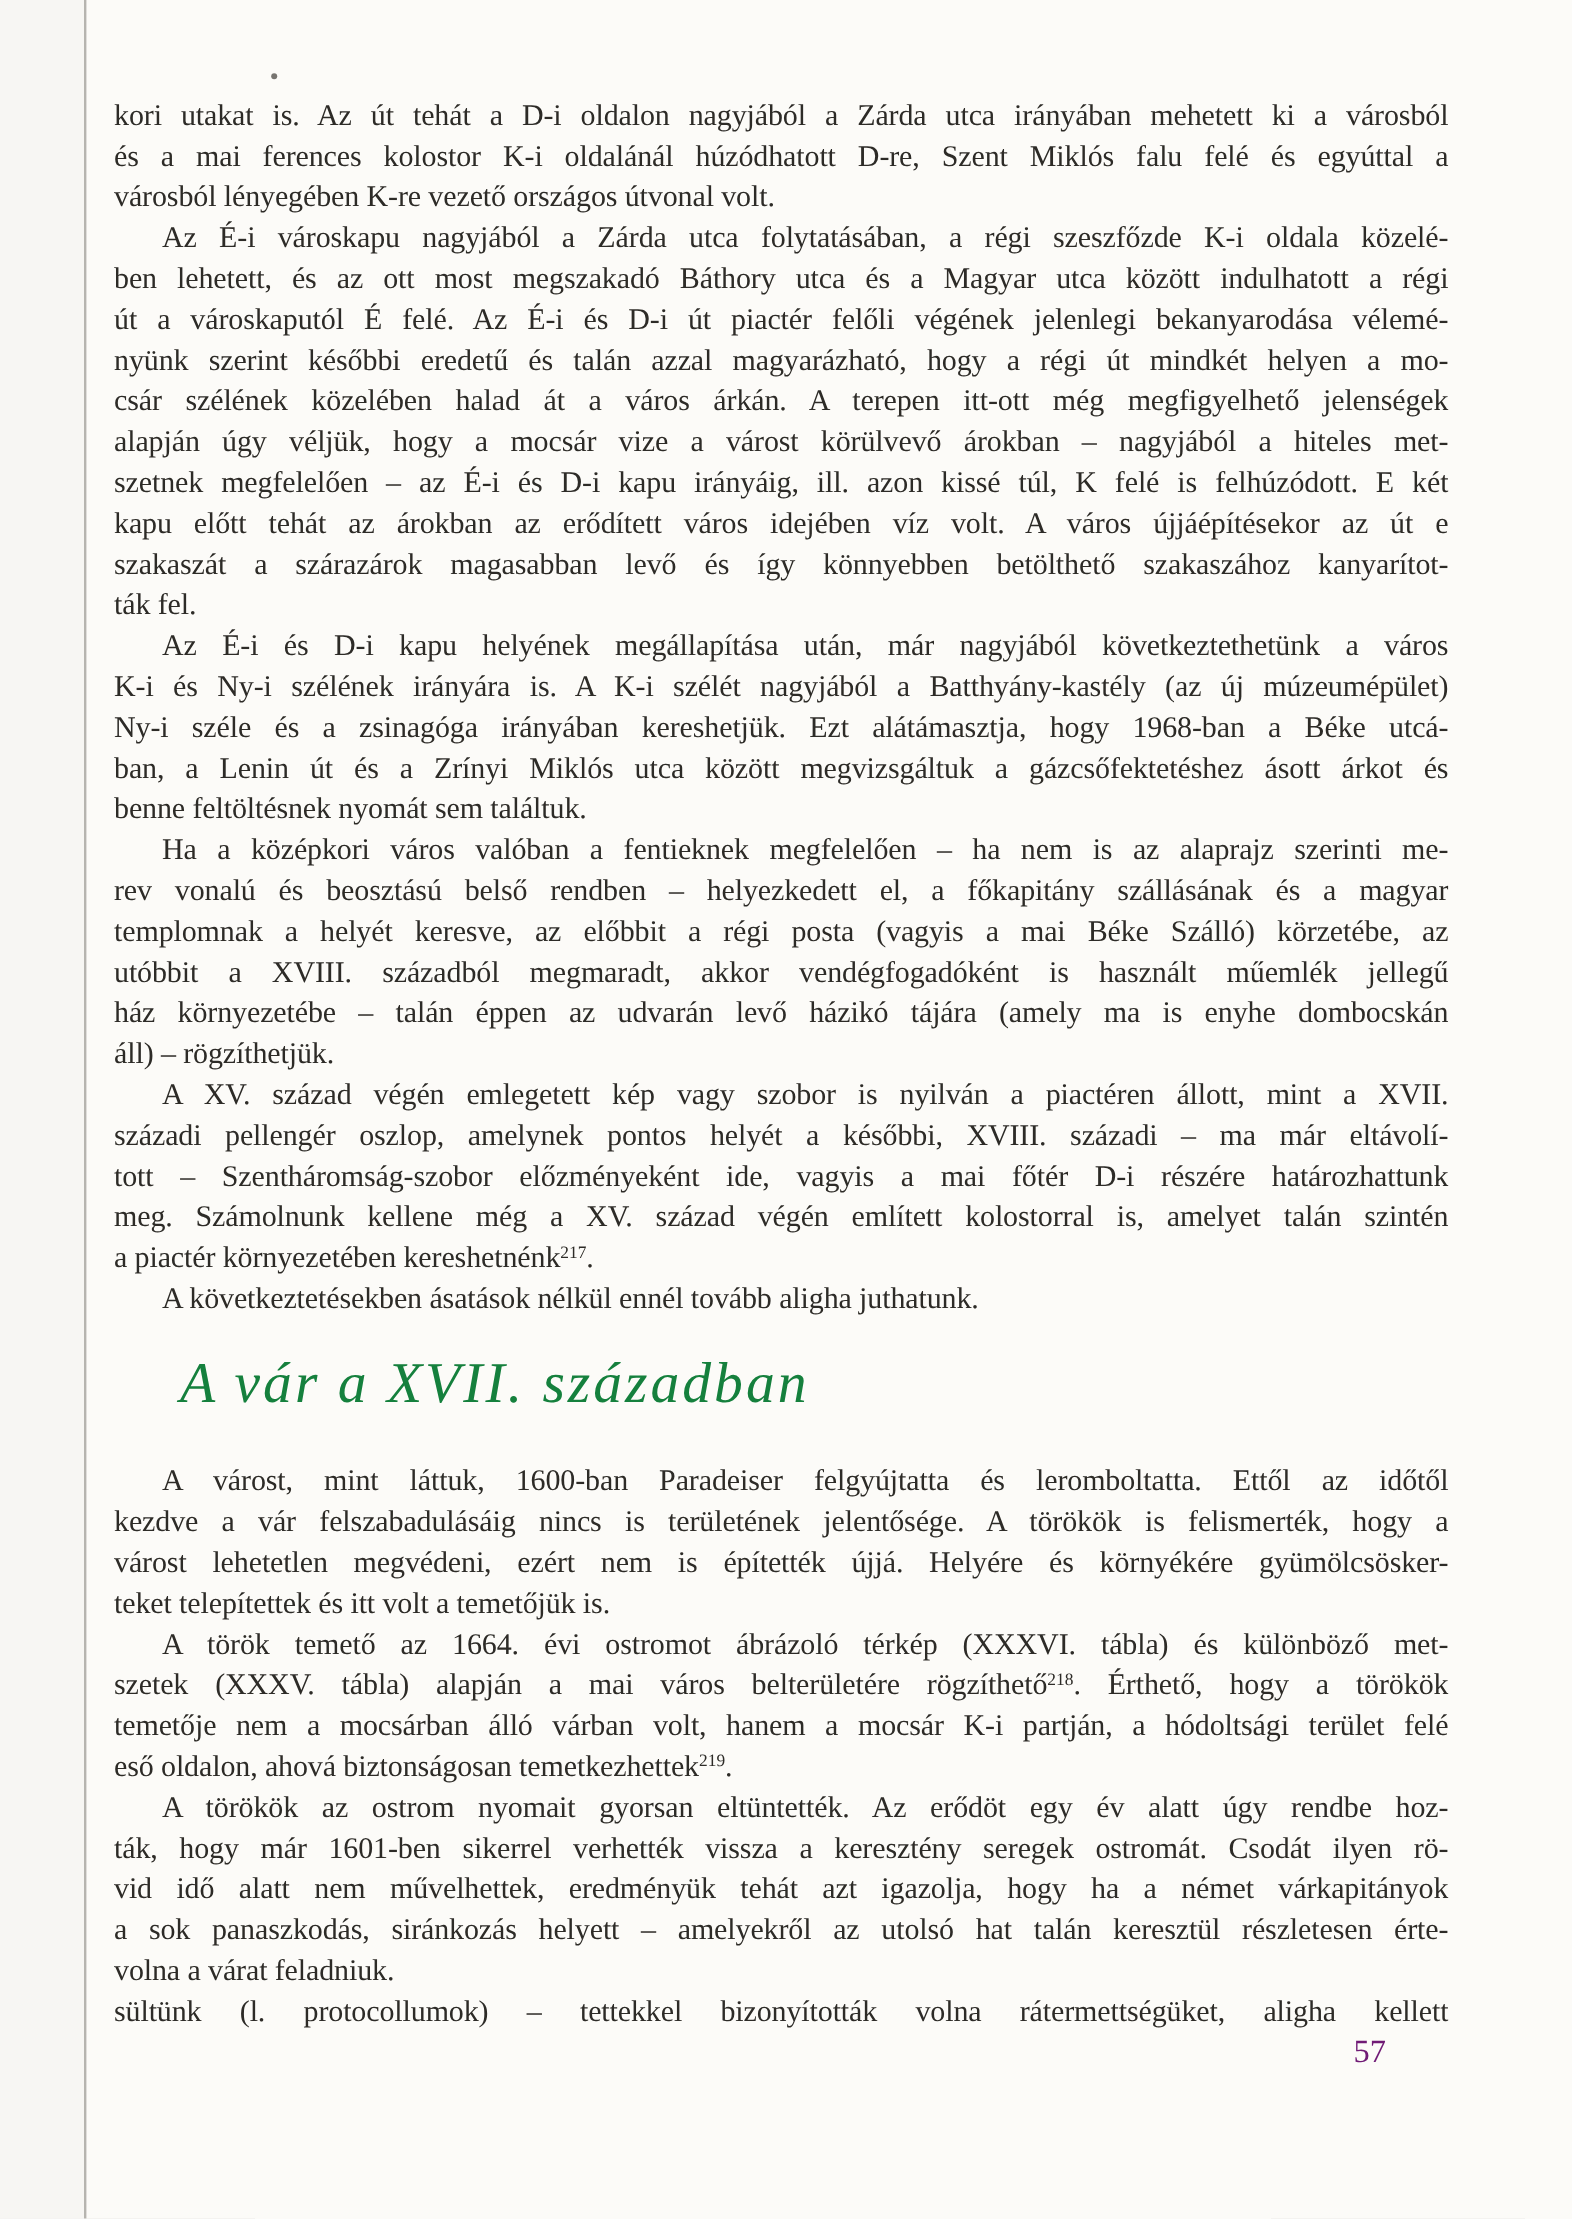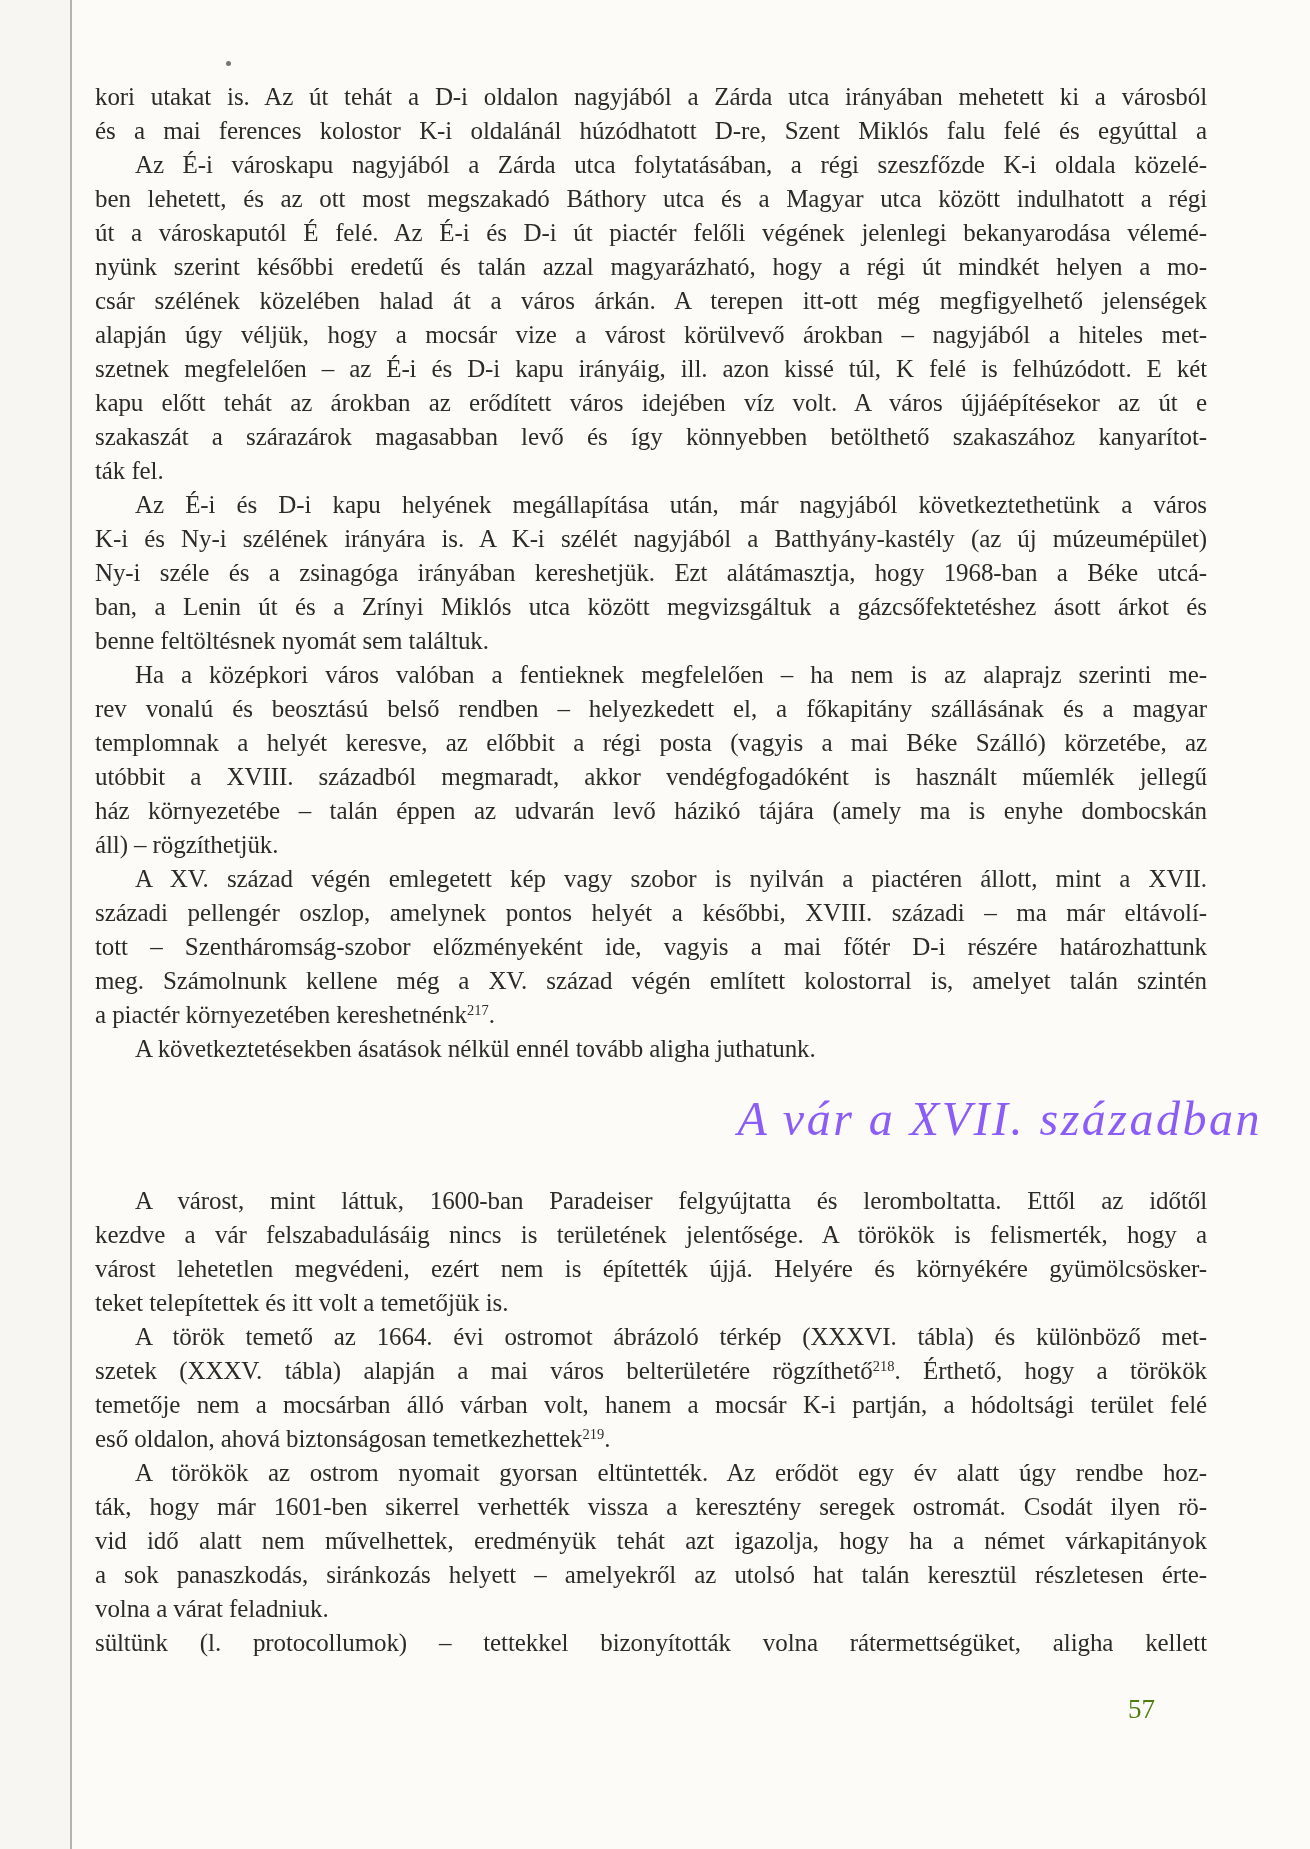--- a/index.html
+++ b/index.html
@@ -57,33 +57,33 @@
     position: relative;
     top: -0.52em;
     vertical-align: baseline;
     letter-spacing: 0;
   }
   .section-heading {
     font-style: italic;
     font-weight: normal;
     font-size: 48px;
     letter-spacing: 2.5px;
-    text-align: right;
+    text-align: left;
     margin: 24px 0 36px 0;
     transform: translateX(55px);
     line-height: 58px;
     height: 58px;
-    color: #8b5cf6;
+    color: #15803d;
   }
   .page-number {
     position: absolute;
     left: 1128px;
     top: 1694px;
     font-size: 27px;
-    color: #4d7c0f;
+    color: #701a75;
   }
   .scan-speck {
     position: absolute;
     left: 226px;
     top: 61px;
     width: 5px;
     height: 5px;
     border-radius: 50%;
     background: #55534e;
     opacity: .8;
@@ -95,20 +95,21 @@
 <div class="page">
   <div class="margin-shade"></div>
   <div class="crease"></div>
   <div class="scan-speck"></div>
 
   <div class="text-column">
     <div id="paras-top">
         <div class="paragraph">
           <div class="line">kori utakat is. Az út tehát a D-i oldalon nagyjából a Zárda utca irányában mehetett ki a városból</div>
           <div class="line">és a mai ferences kolostor K-i oldalánál húzódhatott D-re, Szent Miklós falu felé és egyúttal a</div>
+          <div class="line last">városból lényegében K-re vezető országos útvonal volt.</div>
         </div>
         <div class="paragraph">
           <div class="line indent">Az É-i városkapu nagyjából a Zárda utca folytatásában, a régi szeszfőzde K-i oldala közelé-</div>
           <div class="line">ben lehetett, és az ott most megszakadó Báthory utca és a Magyar utca között indulhatott a régi</div>
           <div class="line">út a városkaputól É felé. Az É-i és D-i út piactér felőli végének jelenlegi bekanyarodása vélemé-</div>
           <div class="line">nyünk szerint későbbi eredetű és talán azzal magyarázható, hogy a régi út mindkét helyen a mo-</div>
           <div class="line">csár szélének közelében halad át a város árkán. A terepen itt-ott még megfigyelhető jelenségek</div>
           <div class="line">alapján úgy véljük, hogy a mocsár vize a várost körülvevő árokban – nagyjából a hiteles met-</div>
           <div class="line">szetnek megfelelően – az É-i és D-i kapu irányáig, ill. azon kissé túl, K felé is felhúzódott. E két</div>
           <div class="line">kapu előtt tehát az árokban az erődített város idejében víz volt. A város újjáépítésekor az út e</div>

